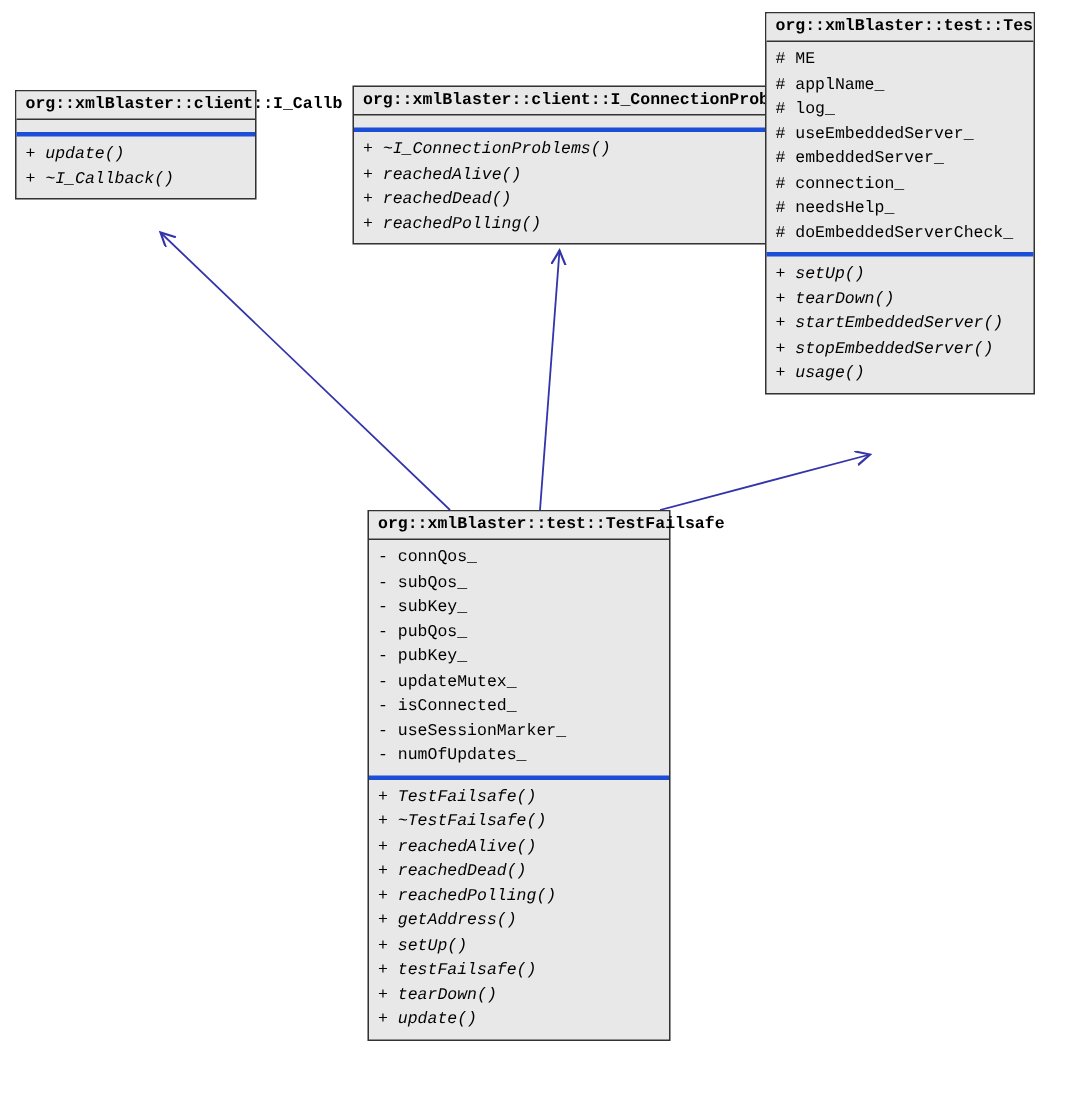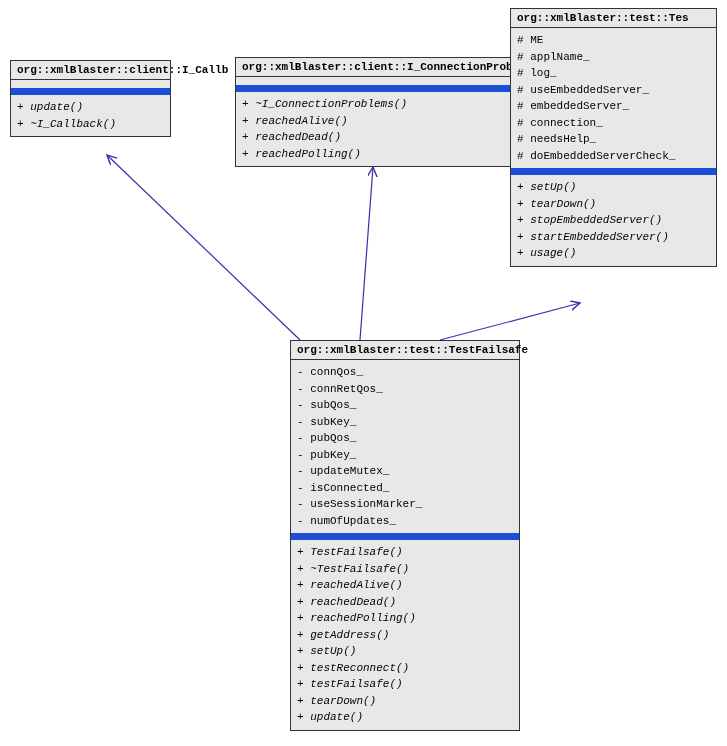--- a/index.html
+++ b/index.html
@@ -23,21 +23,21 @@
       border: 1px solid #333;
     }
     .uml-box-title {
       background: #e8e8e8;
       border-bottom: 1px solid #333;
       padding: 3px 6px;
       font-weight: bold;
       font-size: 11px;
     }
     .uml-box-section {
-      border-bottom: 7px solid #1d4ed8;
+      border-bottom: 3px solid #1d4ed8;
       padding: 4px 6px;
       min-height: 10px;
     }
     .uml-box-section:last-child {
       border-bottom: none;
       font-style: italic;
     }
     .uml-box-section div {
       line-height: 1.5;
       white-space: nowrap;
@@ -83,63 +83,61 @@
     <div class="uml-box-title">org::xmlBlaster::client::I_ConnectionProb</div>
     <div class="uml-box-section"></div>
     <div class="uml-box-section">
       <div>+ ~I_ConnectionProblems()</div>
       <div>+ reachedAlive()</div>
       <div>+ reachedDead()</div>
       <div>+ reachedPolling()</div>
     </div>
   </div>
 
-  <div class="uml-box" style="left: 510px; top: 8px; width: 207px;">
+  <div class="uml-box" style="left: 510px; top: 8px; width: 180px;">
     <div class="uml-box-title">org::xmlBlaster::test::Tes</div>
     <div class="uml-box-section">
       <div># ME</div>
       <div># applName_</div>
       <div># log_</div>
       <div># useEmbeddedServer_</div>
       <div># embeddedServer_</div>
       <div># connection_</div>
       <div># needsHelp_</div>
       <div># doEmbeddedServerCheck_</div>
     </div>
     <div class="uml-box-section">
       <div>+ setUp()</div>
       <div>+ tearDown()</div>
+      <div>+ startEmbeddedServer()</div>
       <div>+ stopEmbeddedServer()</div>
-      <div>+ startEmbeddedServer()</div>
       <div>+ usage()</div>
     </div>
   </div>
 
-  <div class="uml-box" style="left: 245px; top: 340px; width: 230px; margin-left: 45px;">
+  <div class="uml-box" style="left: 245px; top: 340px; width: 202px;">
     <div class="uml-box-title">org::xmlBlaster::test::TestFailsafe</div>
     <div class="uml-box-section">
       <div>- connQos_</div>
-      <div>- connRetQos_</div>
       <div>- subQos_</div>
       <div>- subKey_</div>
       <div>- pubQos_</div>
       <div>- pubKey_</div>
       <div>- updateMutex_</div>
       <div>- isConnected_</div>
       <div>- useSessionMarker_</div>
       <div>- numOfUpdates_</div>
     </div>
     <div class="uml-box-section">
       <div>+ TestFailsafe()</div>
       <div>+ ~TestFailsafe()</div>
       <div>+ reachedAlive()</div>
       <div>+ reachedDead()</div>
       <div>+ reachedPolling()</div>
       <div>+ getAddress()</div>
       <div>+ setUp()</div>
-      <div>+ testReconnect()</div>
       <div>+ testFailsafe()</div>
       <div>+ tearDown()</div>
       <div>+ update()</div>
     </div>
   </div>
 
 </div>
 
 </body></html>

